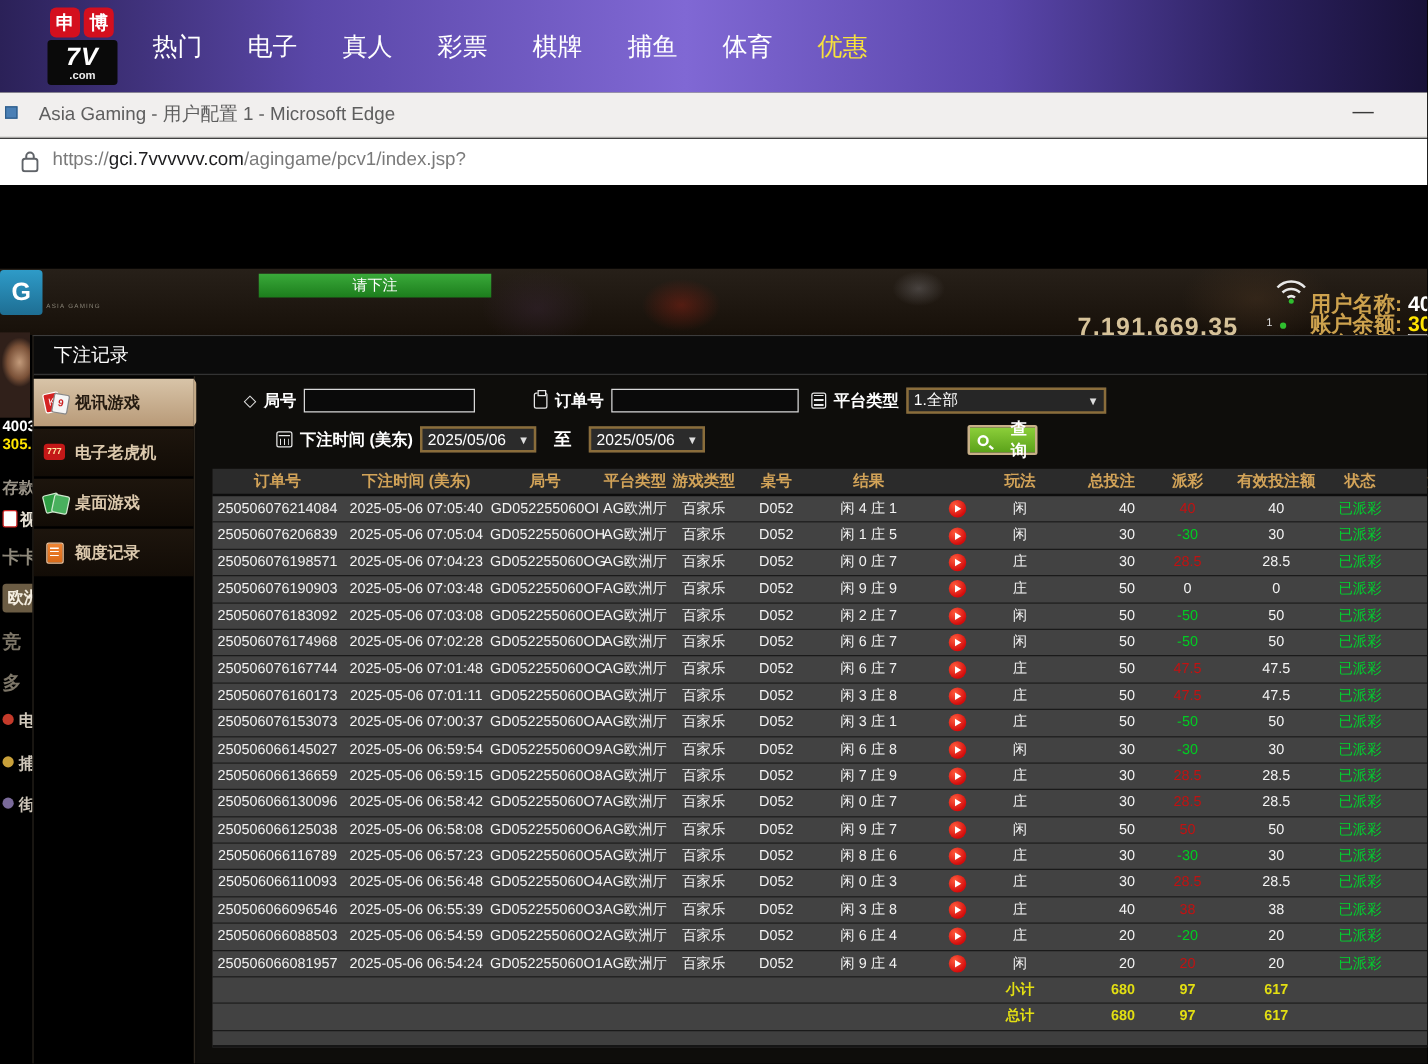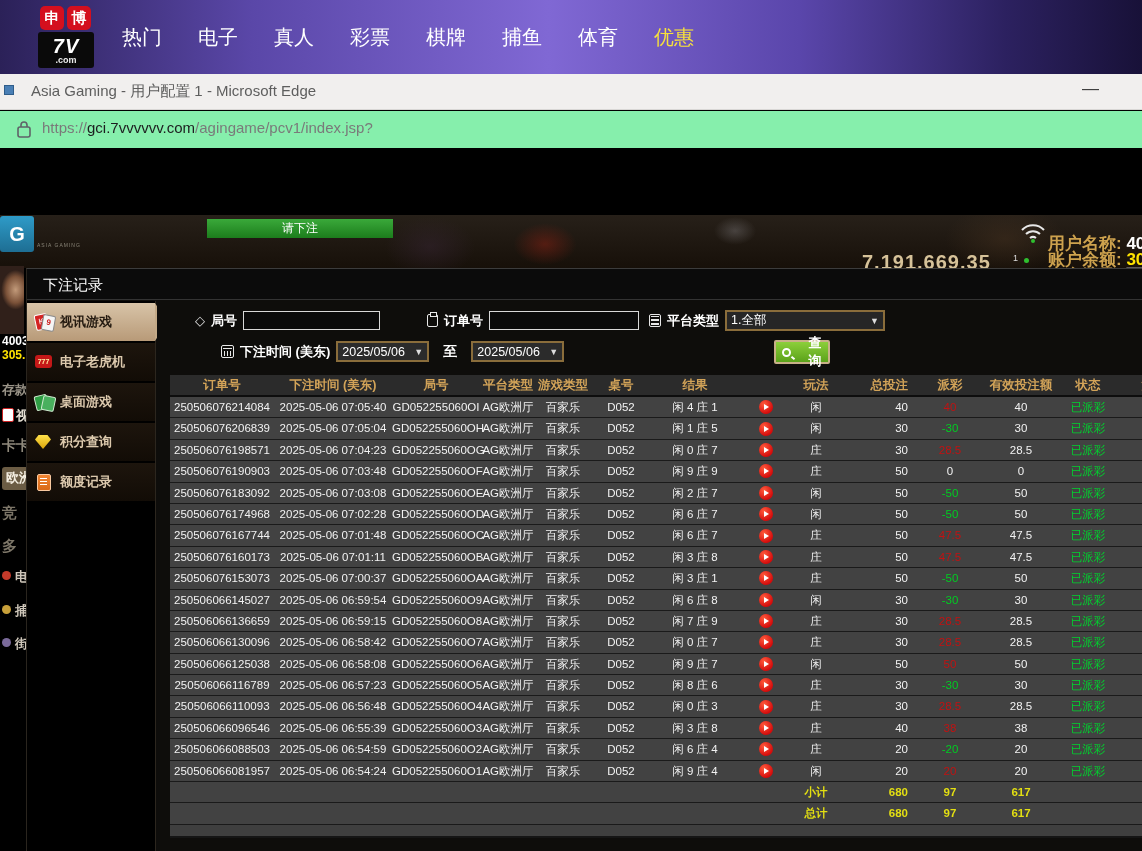--- a/index.html
+++ b/index.html
@@ -19,21 +19,21 @@
   .logo-sub{color:#eee;font-size:9px;font-weight:bold;line-height:9px;}
   .nav-items{position:absolute;left:122px;top:0;height:74px;display:flex;align-items:center;gap:36px;}
   .nav-item{color:#ffffff;font-size:20px;cursor:pointer;white-space:nowrap;}
   .nav-item.active{color:#f7e13c;}
 
   
   .titlebar{position:absolute;left:0;top:74px;width:1142px;height:36px;background:#f1efee;border-bottom:1px solid #d9d7d5;}
   .win-icon{position:absolute;left:4px;top:11px;width:10px;height:10px;background:#4a7fb5;border:1px solid #2f5d8a;}
   .win-title{position:absolute;left:31px;top:8px;font-size:15px;color:#5e5e5e;white-space:nowrap;}
   .min-btn{position:absolute;left:1082px;top:5px;font-size:17px;color:#3a3a3a;cursor:pointer;}
-  .urlbar{position:absolute;left:0;top:111px;width:1142px;height:37px;background:#86efac;}
+  .urlbar{position:absolute;left:0;top:111px;width:1142px;height:37px;background:#ffffff;}
   .lock-icon{position:absolute;left:17px;top:9px;}
   .url-text{position:absolute;left:42px;top:8px;font-size:15px;white-space:nowrap;}
   .url-dim{color:#7a7a7a;}
   .url-host{color:#1d1d1f;}
   .black-strip{position:absolute;left:0;top:148px;width:1142px;height:67px;background:#000;}
 
   
   .bg-strip{position:absolute;left:0;top:215px;width:1142px;height:53px;
     background:
       radial-gradient(45px 30px at 545px 55%, rgba(150,35,20,.45), transparent 70%),
@@ -275,24 +275,20 @@
         </div>
         <div class="side-item">
           <span class="side-icon slot-icon"></span>
           <span class="side-label">电子老虎机</span>
         </div>
         <div class="side-item">
           <span class="side-icon table-games-icon"></span>
           <span class="side-label">桌面游戏</span>
         </div>
         <div class="side-item">
-          <span class="side-icon diamond-icon"></span>
-          <span class="side-label">积分查询</span>
-        </div>
-        <div class="side-item">
           <span class="side-icon quota-doc-icon"></span>
           <span class="side-label">额度记录</span>
         </div>
       </div>
 
     <div class="content">
 
       <div class="fgroup" style="left:38px;top:10px;">
         <span class="ficon">◇</span>
         <span class="flabel">局号</span>

